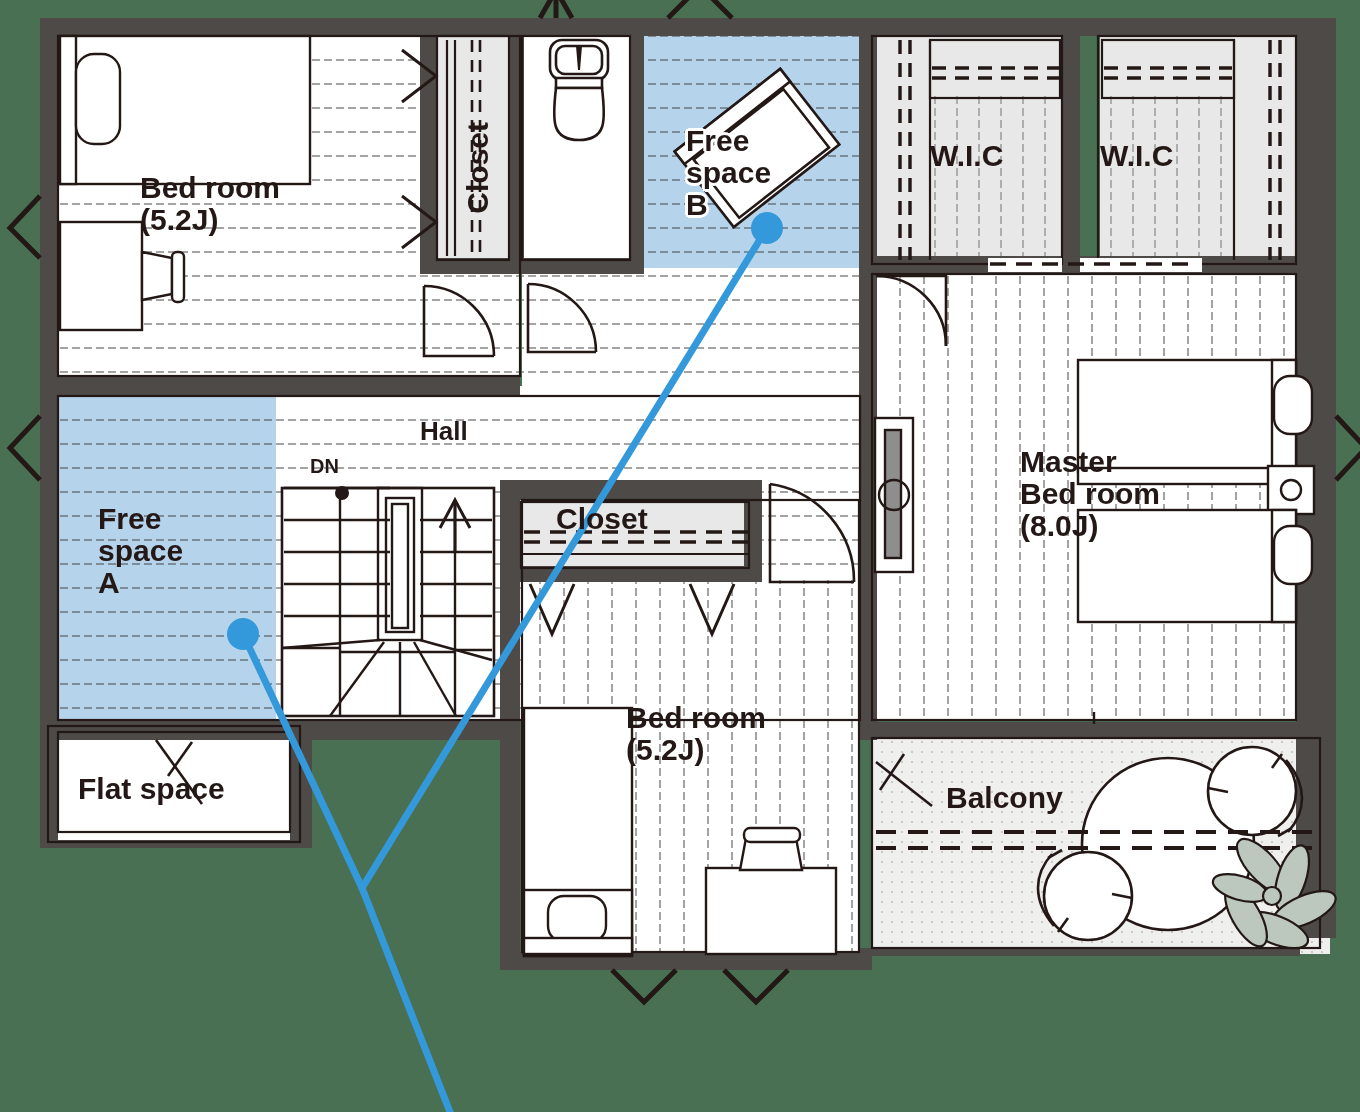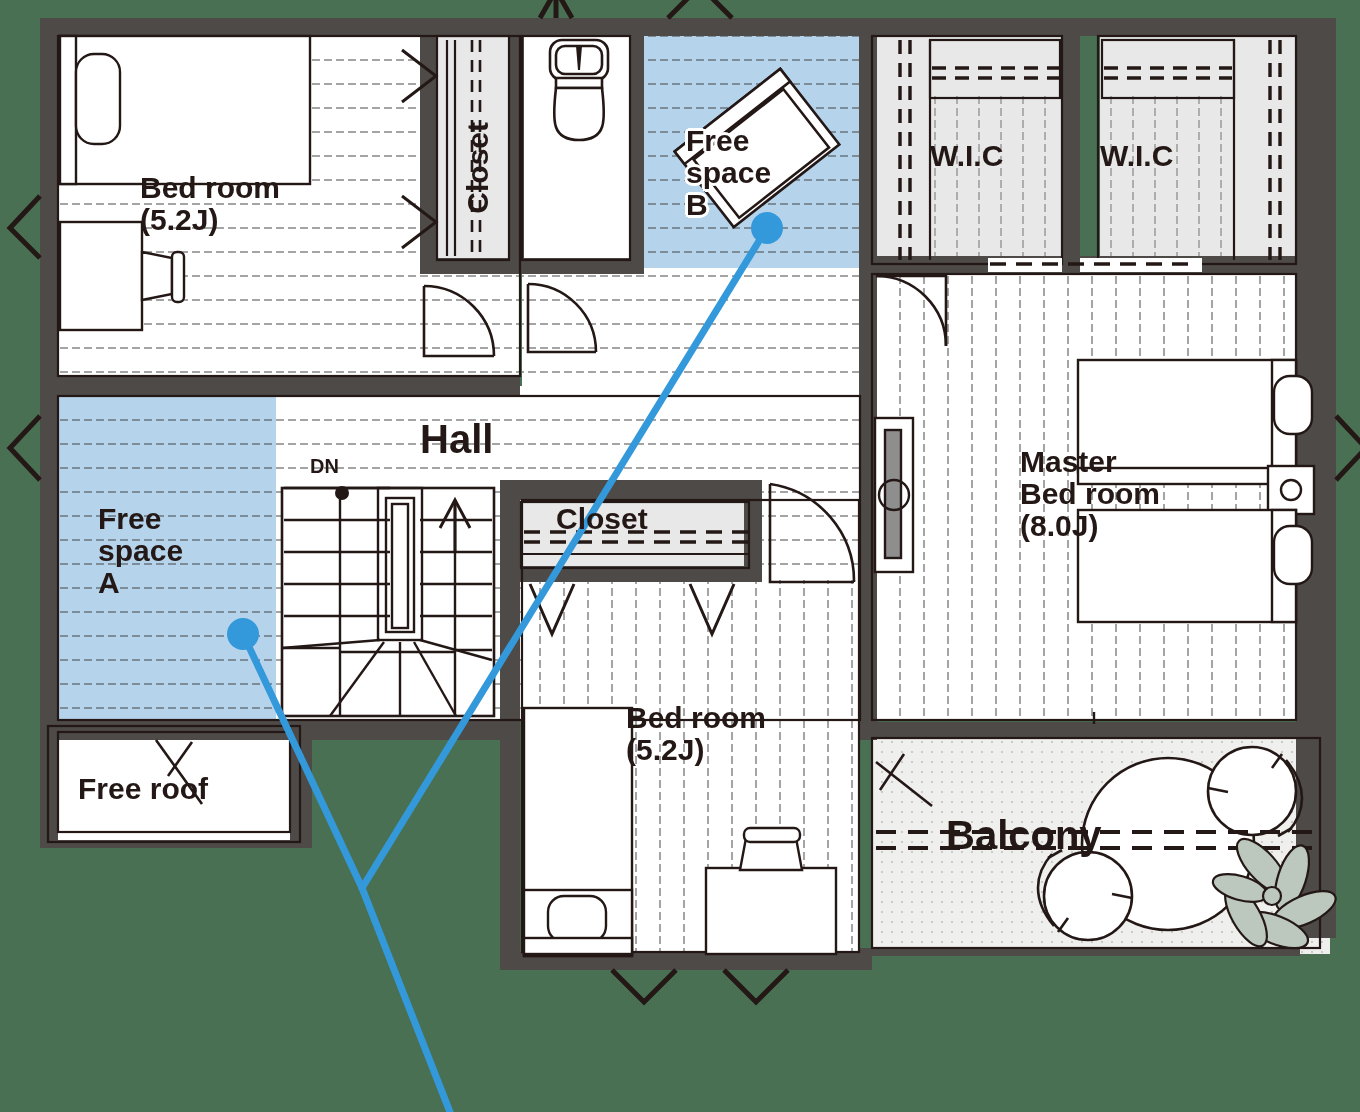--- a/index.html
+++ b/index.html
@@ -393,34 +393,34 @@
 <div class="lbl vert" style="left:462px;top:122px;font-size:30px;">Closet</div>
 
 <div class="lbl shadow" style="left:686px;top:125px;width:160px;font-size:30px;">Free
 space
 B</div>
 
 <div class="lbl" style="left:930px;top:140px;width:130px;font-size:30px;">W.I.C</div>
 
 <div class="lbl" style="left:1100px;top:140px;width:130px;font-size:30px;">W.I.C</div>
 
-<div class="lbl" style="left:420px;top:418px;width:180px;font-size:40px;">Hall</div>
+<div class="lbl" style="left:420px;top:418px;width:180px;font-size:26px;">Hall</div>
 
 <div class="lbl" style="left:98px;top:503px;width:158px;font-size:30px;">Free
 space
 A</div>
 
 <div class="lbl" style="left:310px;top:456px;width:70px;font-size:20px;">DN</div>
 
 <div class="lbl" style="left:556px;top:503px;width:160px;font-size:30px;">Closet</div>
 
 <div class="lbl" style="left:1020px;top:446px;width:230px;font-size:30px;">Master
 Bed room
 (8.0J)</div>
 
 <div class="lbl" style="left:626px;top:702px;width:240px;font-size:30px;">Bed room
 (5.2J)</div>
 
-<div class="lbl" style="left:78px;top:773px;width:180px;font-size:30px;">Free roof</div>
-
-<div class="lbl" style="left:946px;top:782px;width:180px;font-size:40px;margin-top:32px;">Balcony</div>
+<div class="lbl" style="left:78px;top:773px;width:180px;font-size:30px;">Flat space</div>
+
+<div class="lbl" style="left:946px;top:782px;width:180px;font-size:30px;">Balcony</div>
 
 </div>
 
 </body></html>

